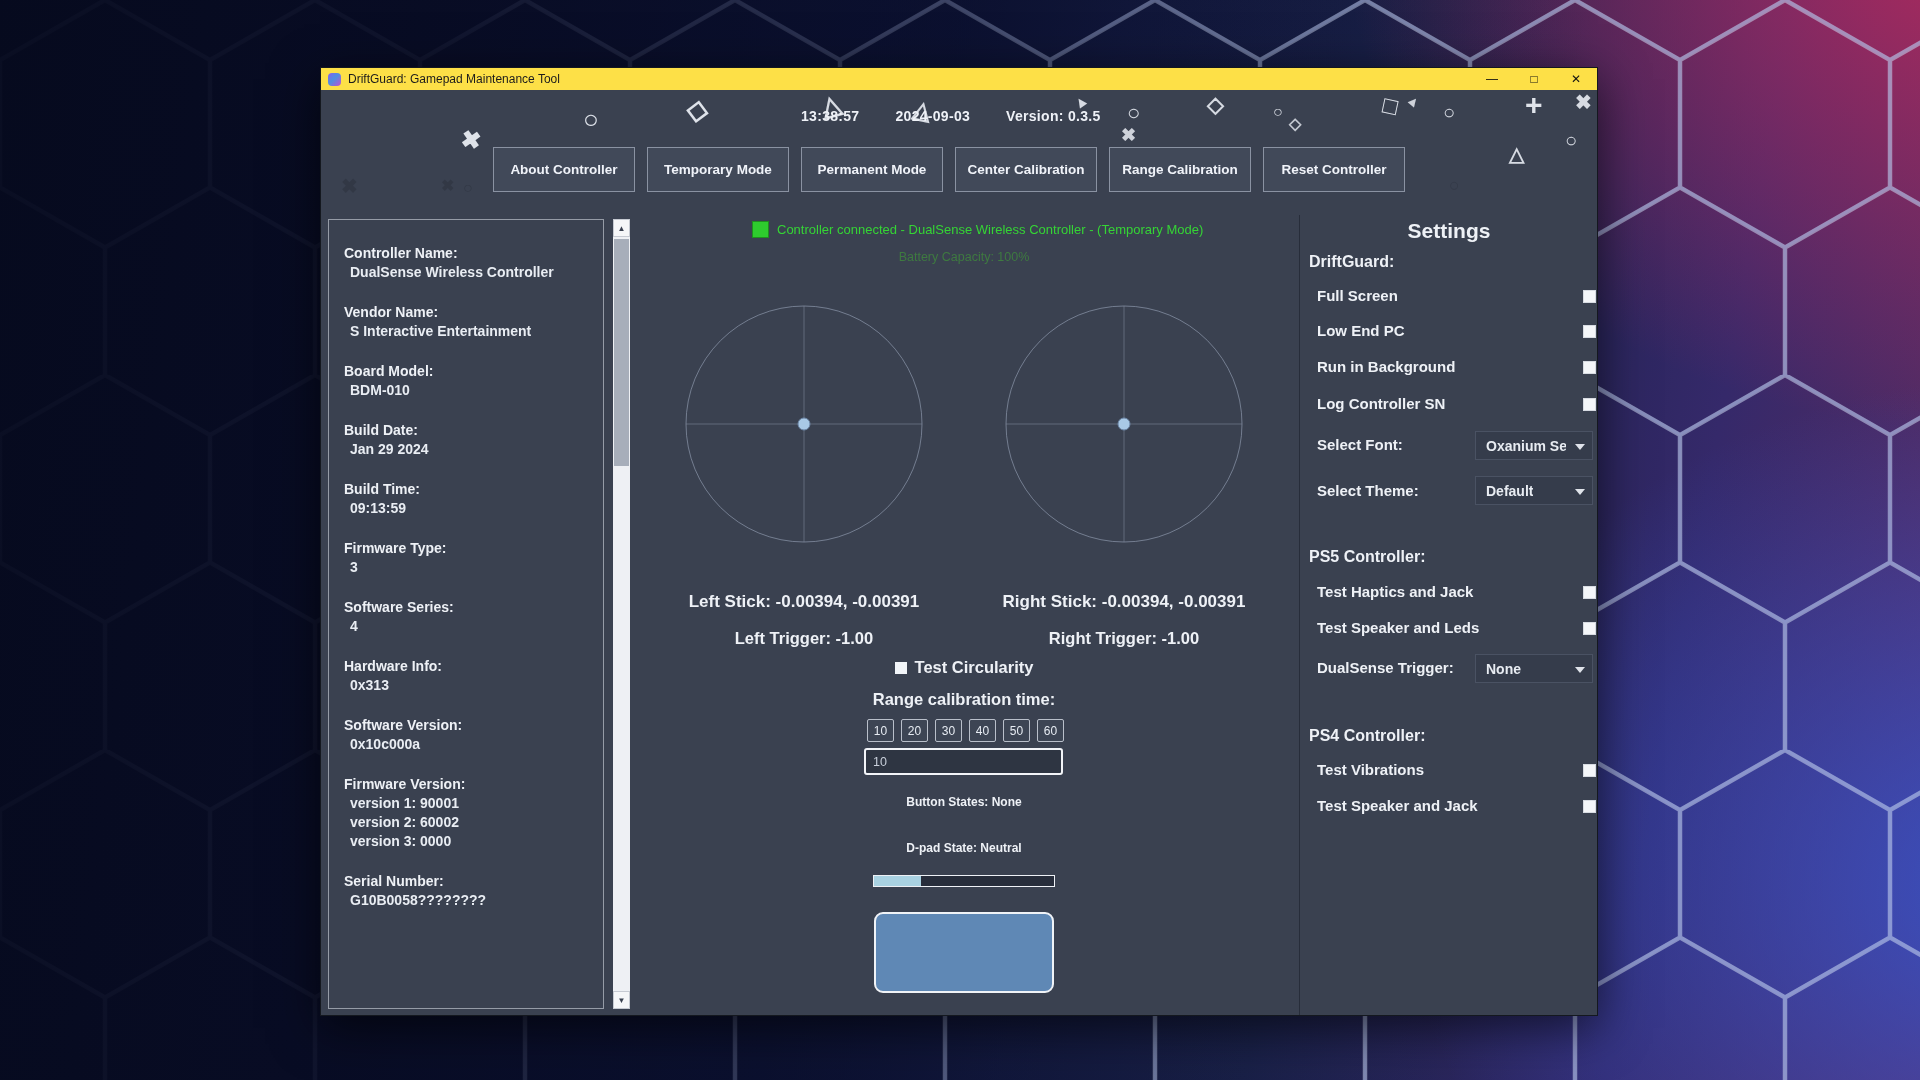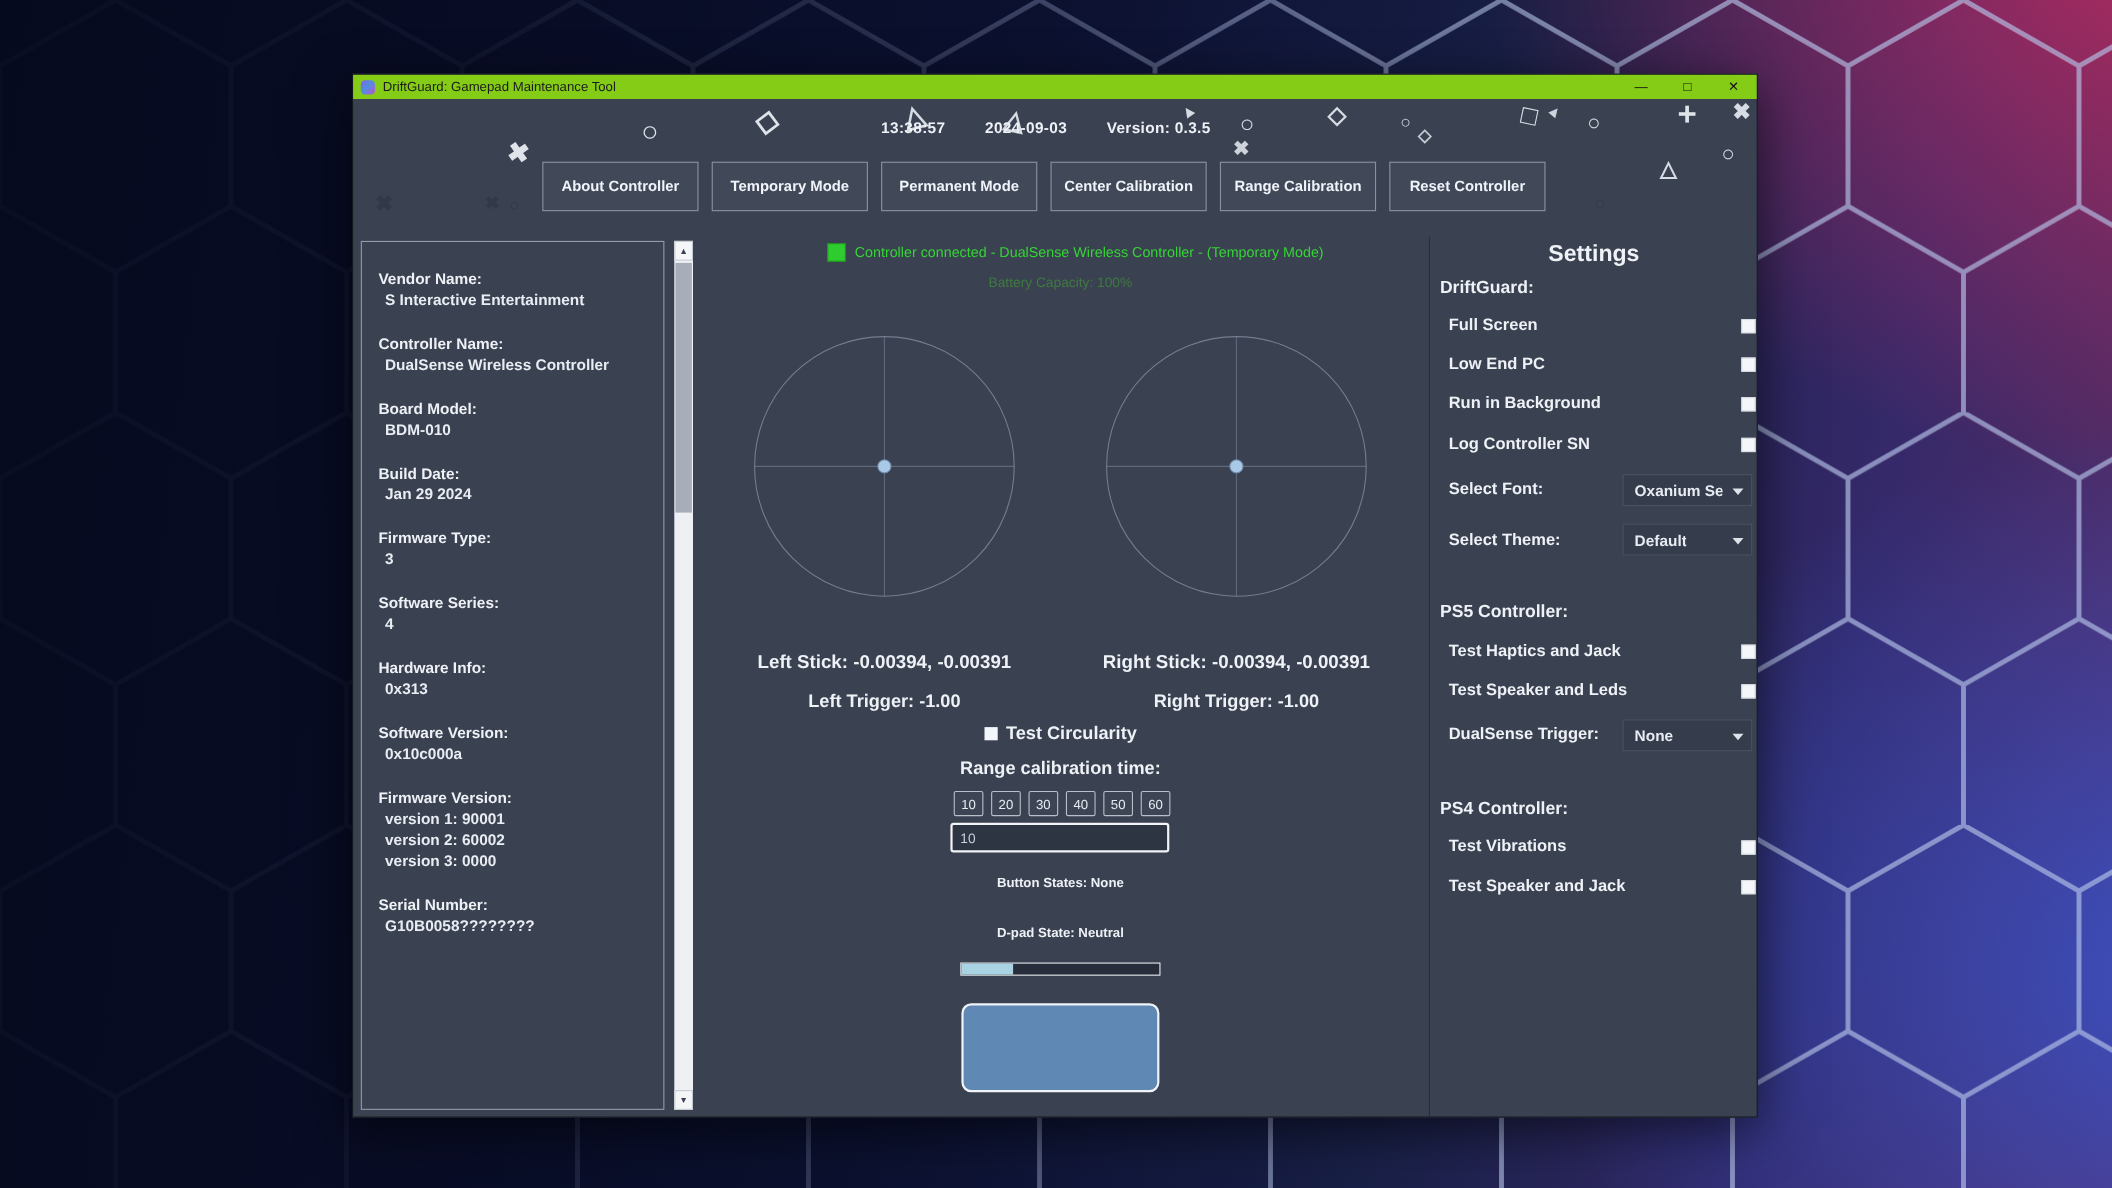--- a/index.html
+++ b/index.html
@@ -15,21 +15,21 @@
   }
   .hexes { position:absolute; inset:0; }
   .darken { position:absolute; inset:0;
     background:linear-gradient(97deg, rgba(6,10,30,.97) 0%, rgba(8,12,36,.93) 22%,
       rgba(10,15,44,.72) 40%, rgba(14,20,56,.35) 55%, rgba(16,22,60,.08) 68%, rgba(0,0,0,0) 78%); }
 
   
   .window { position:absolute; left:320px; top:67px; width:1278px; height:949px;
     background:#3a4150; border:1px solid #14181f; box-shadow:0 12px 45px rgba(0,0,0,.6); }
 
-  .titlebar { position:absolute; left:0; top:0; right:0; height:22px; background:#84cc16;
+  .titlebar { position:absolute; left:0; top:0; right:0; height:22px; background:#fde047;
     display:flex; align-items:center; z-index:6; }
   .tb-icon { width:13px; height:13px; border-radius:4px; margin:0 7px 0 7px;
     background:linear-gradient(135deg,#8a5cf0 0%,#4f8fe0 45%,#c44fd0 100%); }
   .tb-title { font-size:12px; color:#1c1c1c; }
   .tb-controls { margin-left:auto; display:flex; height:100%; }
   .tb-btn { width:42px; height:100%; display:flex; align-items:center; justify-content:center;
     font-size:12px; color:#111; cursor:default; }
 
   .decor { position:absolute; inset:0; pointer-events:none; z-index:1; }
   .ps-sym { position:absolute; font-weight:600; line-height:1; color:#e8ecf3; }
@@ -183,34 +183,38 @@
     <button class="hbtn">About Controller</button>
     <button class="hbtn">Temporary Mode</button>
     <button class="hbtn">Permanent Mode</button>
     <button class="hbtn">Center Calibration</button>
     <button class="hbtn">Range Calibration</button>
     <button class="hbtn">Reset Controller</button>
   </div>
 
   <div class="panel">
     <div class="field">
+      <div class="f-label">Controller Name:</div>
+      <div class="f-val">DualSense Wireless Controller</div>
+    </div>
+    <div class="field">
       <div class="f-label">Vendor Name:</div>
       <div class="f-val">S Interactive Entertainment</div>
     </div>
     <div class="field">
-      <div class="f-label">Controller Name:</div>
-      <div class="f-val">DualSense Wireless Controller</div>
-    </div>
-    <div class="field">
       <div class="f-label">Board Model:</div>
       <div class="f-val">BDM-010</div>
     </div>
     <div class="field">
       <div class="f-label">Build Date:</div>
       <div class="f-val">Jan 29 2024</div>
+    </div>
+    <div class="field">
+      <div class="f-label">Build Time:</div>
+      <div class="f-val">09:13:59</div>
     </div>
     <div class="field">
       <div class="f-label">Firmware Type:</div>
       <div class="f-val">3</div>
     </div>
     <div class="field">
       <div class="f-label">Software Series:</div>
       <div class="f-val">4</div>
     </div>
     <div class="field">

